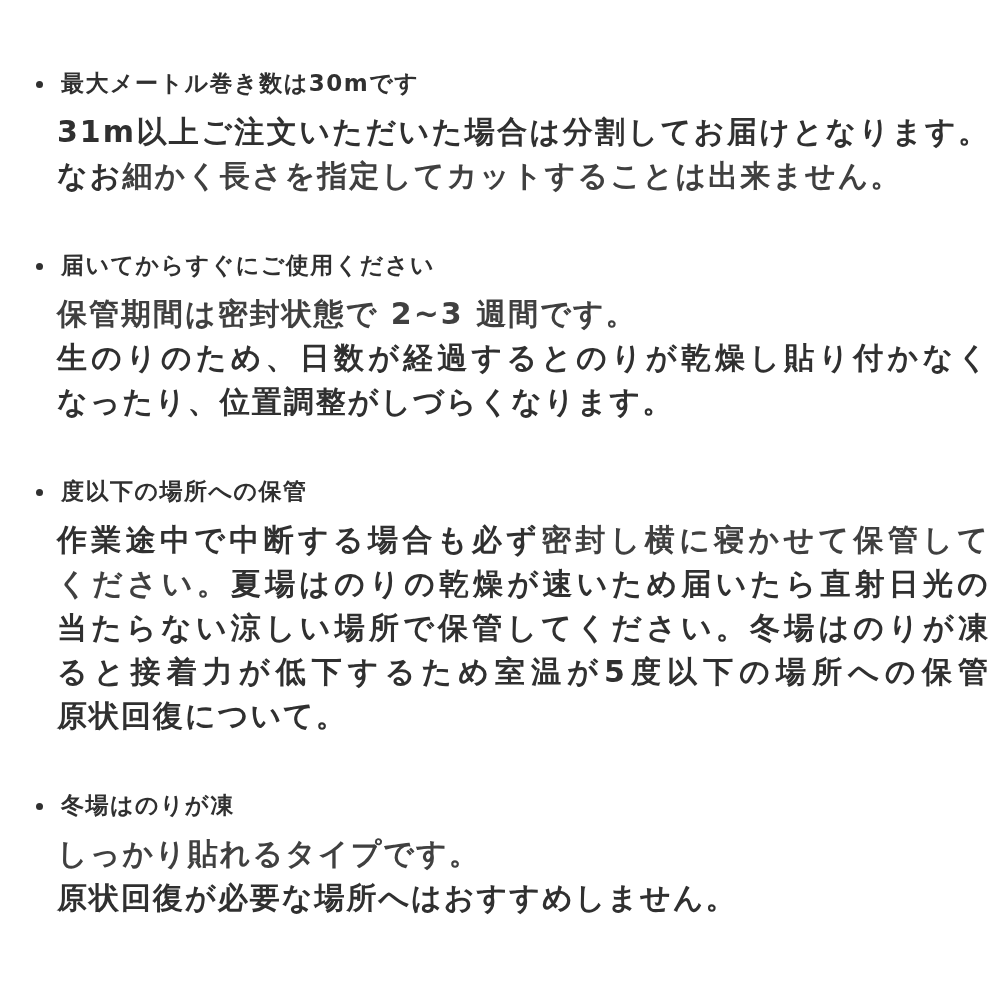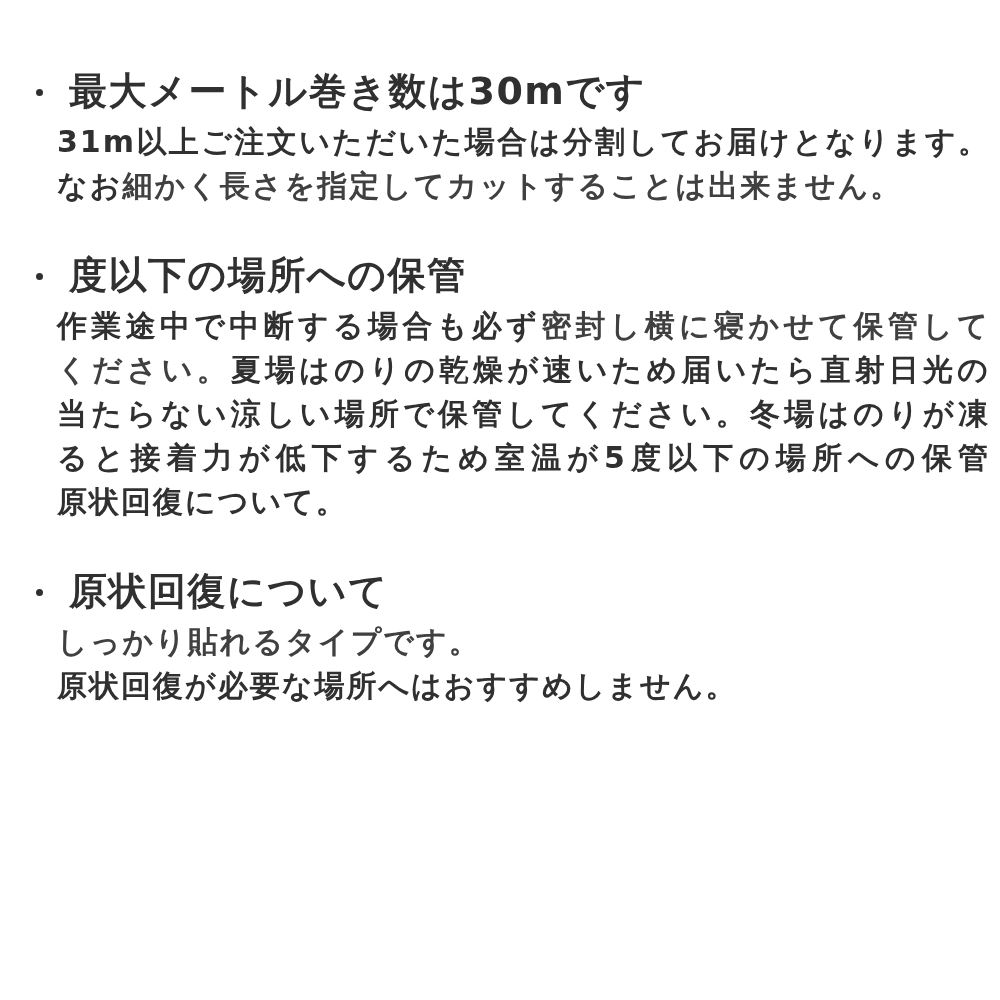--- a/index.html
+++ b/index.html
@@ -31,22 +31,22 @@
   .bullet {
     position: absolute;
     left: -21px;
     top: 15px;
     width: 7px;
     height: 7px;
     border-radius: 50%;
     background: #303030;
   }
   .heading {
-    margin: 12px;
-    font-size: 38px;
+    margin: 4px;
+    font-size: 23px;
     line-height: 34px;
     font-weight: 700;
     letter-spacing: 1.5px;
     color: #303030;
   }
   .line {
     margin: 0;
     font-size: 30px;
     line-height: 44px;
     letter-spacing: 2px;
@@ -72,35 +72,44 @@
 
   <div class="section">
     <div class="heading-row">
       <span class="bullet"></span>
       <h2 class="heading">最大メートル巻き数は30mです</h2>
     </div>
     <p class="line wrapline"><span class="seg">31m以上ご注文いただいた場合は分割してお届けとなります。</span></p>
     <p class="line"><span class="seg">なお</span><span class="seg red">細かく長さを指定してカットすることは出来ません。</span></p>
   </div>
 
+  <div class="section">
+    <div class="heading-row">
+      <span class="bullet"></span>
+      <h2 class="heading">届いてからすぐにご使用ください</h2>
+    </div>
+    <p class="line"><span class="seg red">保管期間は密封状態で 2~3 週間です。</span></p>
+    <p class="line wrapline"><span class="seg">生のりのため、日数が経過するとのりが乾燥し貼り付かなく</span></p>
+    <p class="line"><span class="seg">なったり、位置調整がしづらくなります。</span></p>
+  </div>
 
   <div class="section">
     <div class="heading-row">
       <span class="bullet"></span>
       <h2 class="heading">度以下の場所への保管</h2>
     </div>
     <p class="line wrapline"><span class="seg">作業途中で中断する場合も必ず</span><span class="seg red">密封し横に寝かせて保管して</span></p>
     <p class="line wrapline"><span class="seg red">ください。</span><span class="seg">夏場はのりの乾燥が速いため届いたら直射日光の</span></p>
     <p class="line wrapline"><span class="seg">当たらない涼しい場所で保管してください。冬場はのりが凍</span></p>
     <p class="line wrapline"><span class="seg">ると接着力が低下するため室温が5度以下の場所への保管</span></p>
     <p class="line"><span class="seg">原状回復について。</span></p>
   </div>
 
   <div class="section">
     <div class="heading-row">
       <span class="bullet"></span>
-      <h2 class="heading">原状回復について</h2>
+      <h2 class="heading">冬場はのりが凍</h2>
     </div>
     <p class="line"><span class="seg red">しっかり貼れるタイプです。</span></p>
     <p class="line"><span class="seg">原状回復が必要な場所へはおすすめしません。</span></p>
   </div>
 
 </div>
 
 </body></html>

